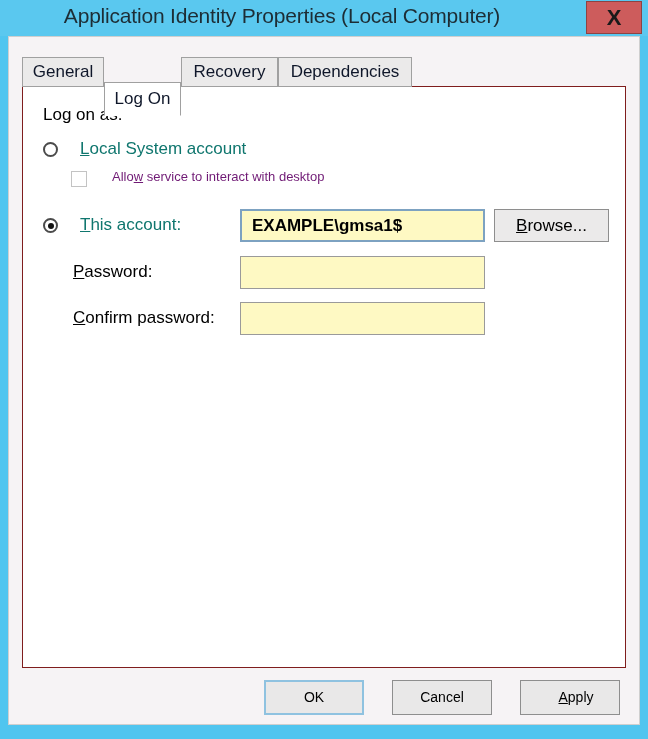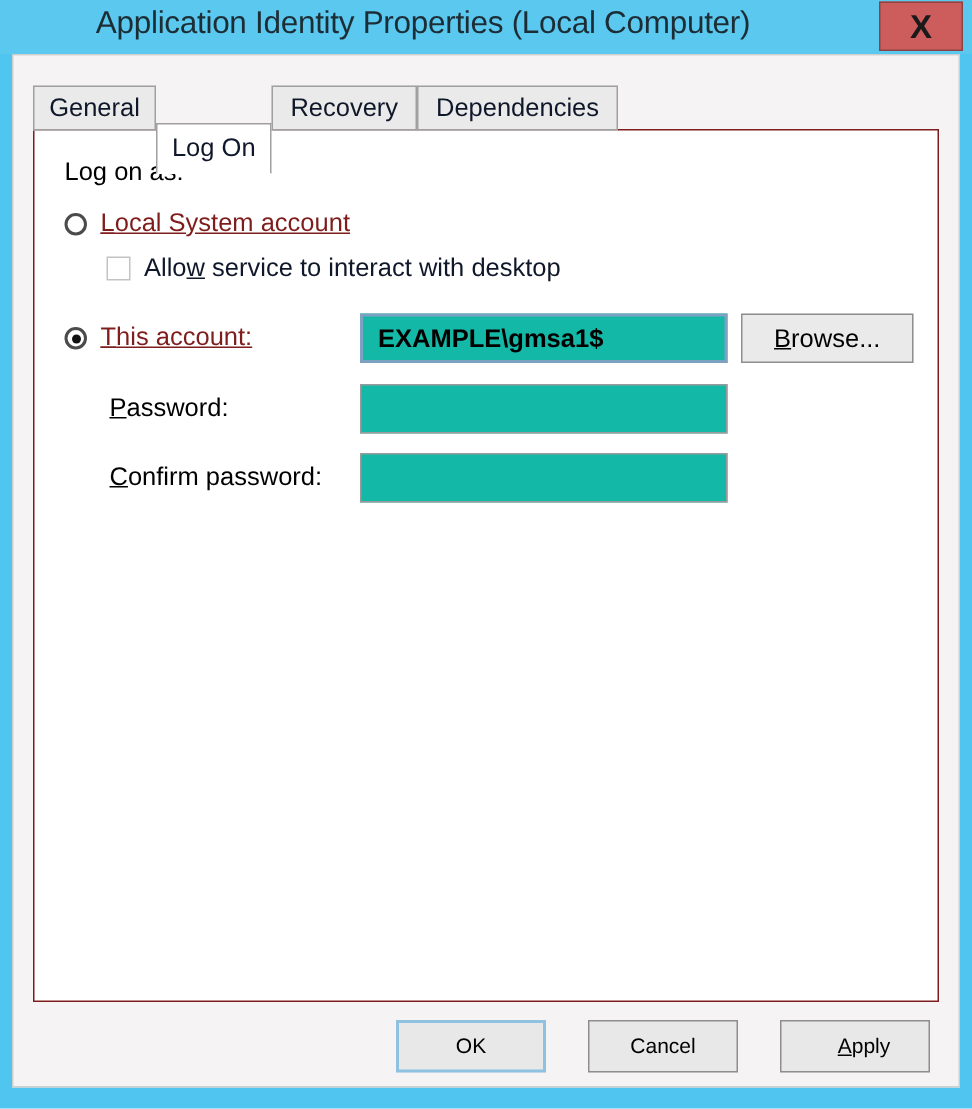--- a/index.html
+++ b/index.html
@@ -148,55 +148,54 @@
   .radio.checked::after {
     content: "";
     position: absolute;
     left: 2.5px; top: 2.5px;
     width: 6px; height: 6px;
     background: #111111;
     border-radius: 50%;
   }
   .radio-label {
     position: absolute;
-    left: 24px; top: 0;
-    font-size: 17px;
-    color: #7f1d1d;
-    white-space: nowrap;
-    text-decoration: underline;
+    left: 37px; top: 0;
+    font-size: 17px;
+    color: #0f766e;
+    white-space: nowrap;
   }
 
   .row-local-system { left: 20px; top: 52px; }
   .row-this-account { left: 20px; top: 128px; }
 
   .check-row {
     position: absolute;
     left: 48px; top: 82px;
     cursor: default;
   }
   .checkbox {
     position: absolute;
     left: 0; top: 2px;
     width: 16px; height: 16px;
     border: 1px solid #c3c3c3;
     background: #ffffff;
     box-sizing: border-box;
   }
   .check-label {
     position: absolute;
-    left: 25px; top: 0;
-    font-size: 17px;
-    color: #0f172a;
+    left: 41px; top: 0;
+    font-size: 13px;
+    color: #701a75;
     white-space: nowrap;
   }
 
   .field {
     position: absolute;
     box-sizing: border-box;
-    background: #14b8a6;
+    background: #fef9c3;
     border: 1px solid #9a9a9a;
     font-family: "Liberation Sans", sans-serif;
     font-size: 17px;
     padding: 0 10px;
     color: #000000;
   }
   .field.focused {
     border: 2px solid #7da2c1;
   }
   .account-field {

